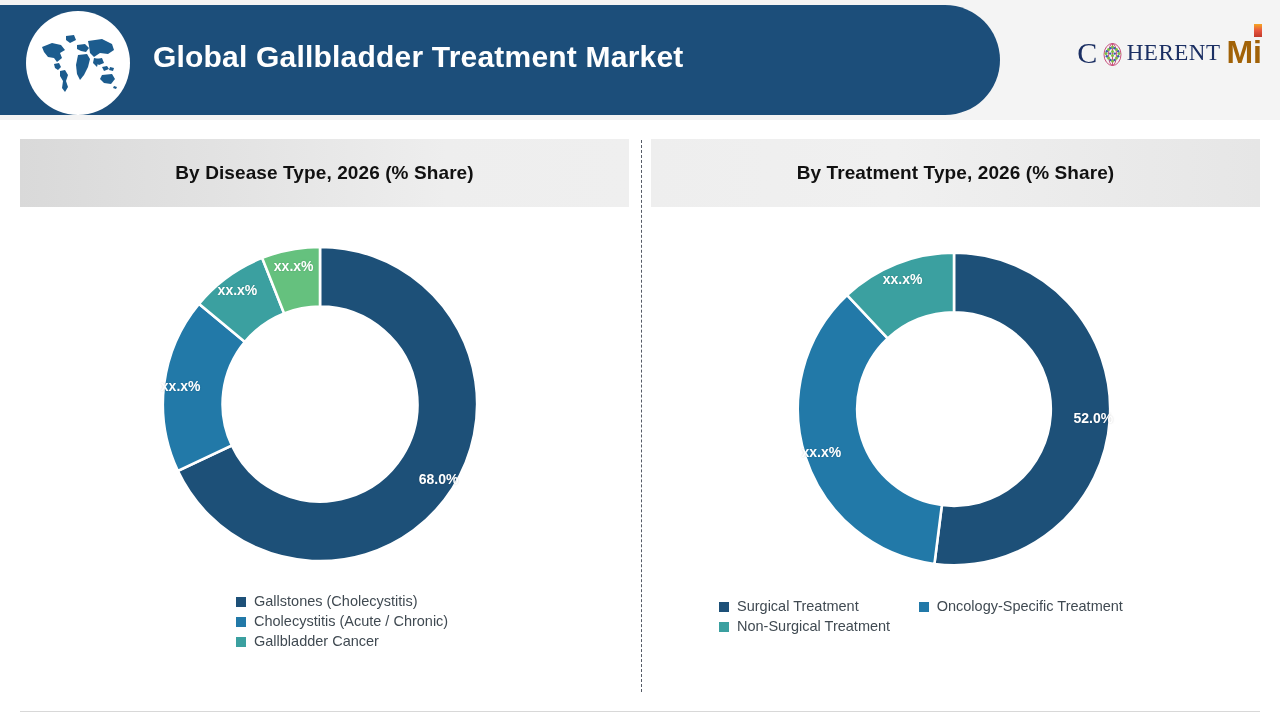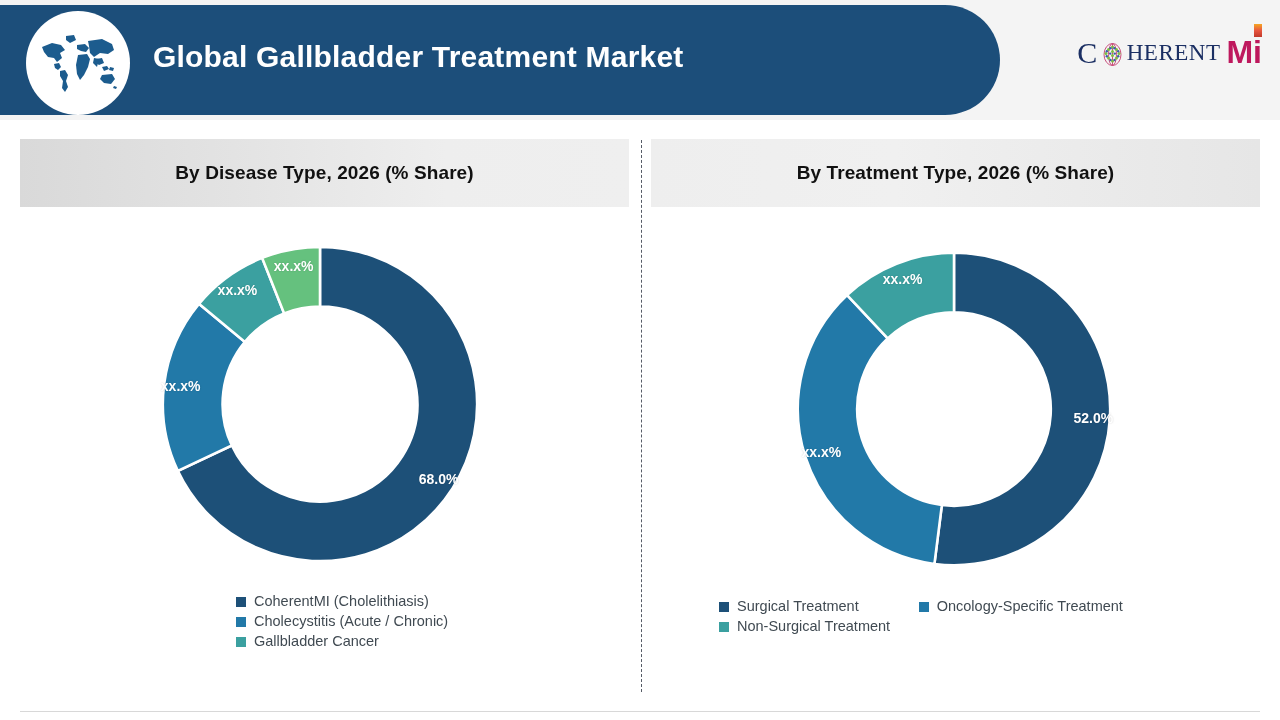--- a/index.html
+++ b/index.html
@@ -41,21 +41,21 @@
   .logo-serif {
     font-family:"Liberation Serif", serif;
     color:#1b2f63; font-size:30px; letter-spacing:.5px;
   }
   .logo-serif.small { font-size:23px; }
   #logo-globe {
     width:25px; height:25px; margin:0 1px; position:relative; top:2px;
   }
   #logo-mi {
     font-family:"Liberation Sans", sans-serif;
-    font-weight:bold; font-size:32px; color:#be185d;
+    font-weight:bold; font-size:32px; color:#a16207;
     margin-left:5px; position:relative;
   }
   #logo-i-dot {
     position:absolute; right:0px; top:-10px; width:8px; height:13px;
     background:linear-gradient(#f5a623,#e8563f,#c0392b);
   }
 
   
   .panel-header {
     position:absolute; height:68px;
@@ -231,21 +231,21 @@
         <div class="slice-label" style="left: 300.278px; top: 169.763px; transform: translate(-50%, -50%);">52.0%</div>
         <div class="slice-label" style="left: 28.2767px; top: 204.124px; transform: translate(-50%, -50%);">xx.x%</div>
         <div class="slice-label" style="left: 109.627px; top: 31.2464px; transform: translate(-50%, -50%);">xx.x%</div>
       </div>
   </div>
 
   <div id="legend-left" class="legend">
       <div class="legend-row">
         <div class="legend-item">
           <span class="legend-swatch" style="background: rgb(29, 80, 120);"></span>
-          <span class="legend-text">CoherentMI (Cholelithiasis)</span>
+          <span class="legend-text">Gallstones (Cholecystitis)</span>
         </div>
       </div>
       <div class="legend-row">
         <div class="legend-item">
           <span class="legend-swatch" style="background: rgb(34, 121, 168);"></span>
           <span class="legend-text">Cholecystitis (Acute / Chronic)</span>
         </div>
       </div>
       <div class="legend-row">
         <div class="legend-item">

